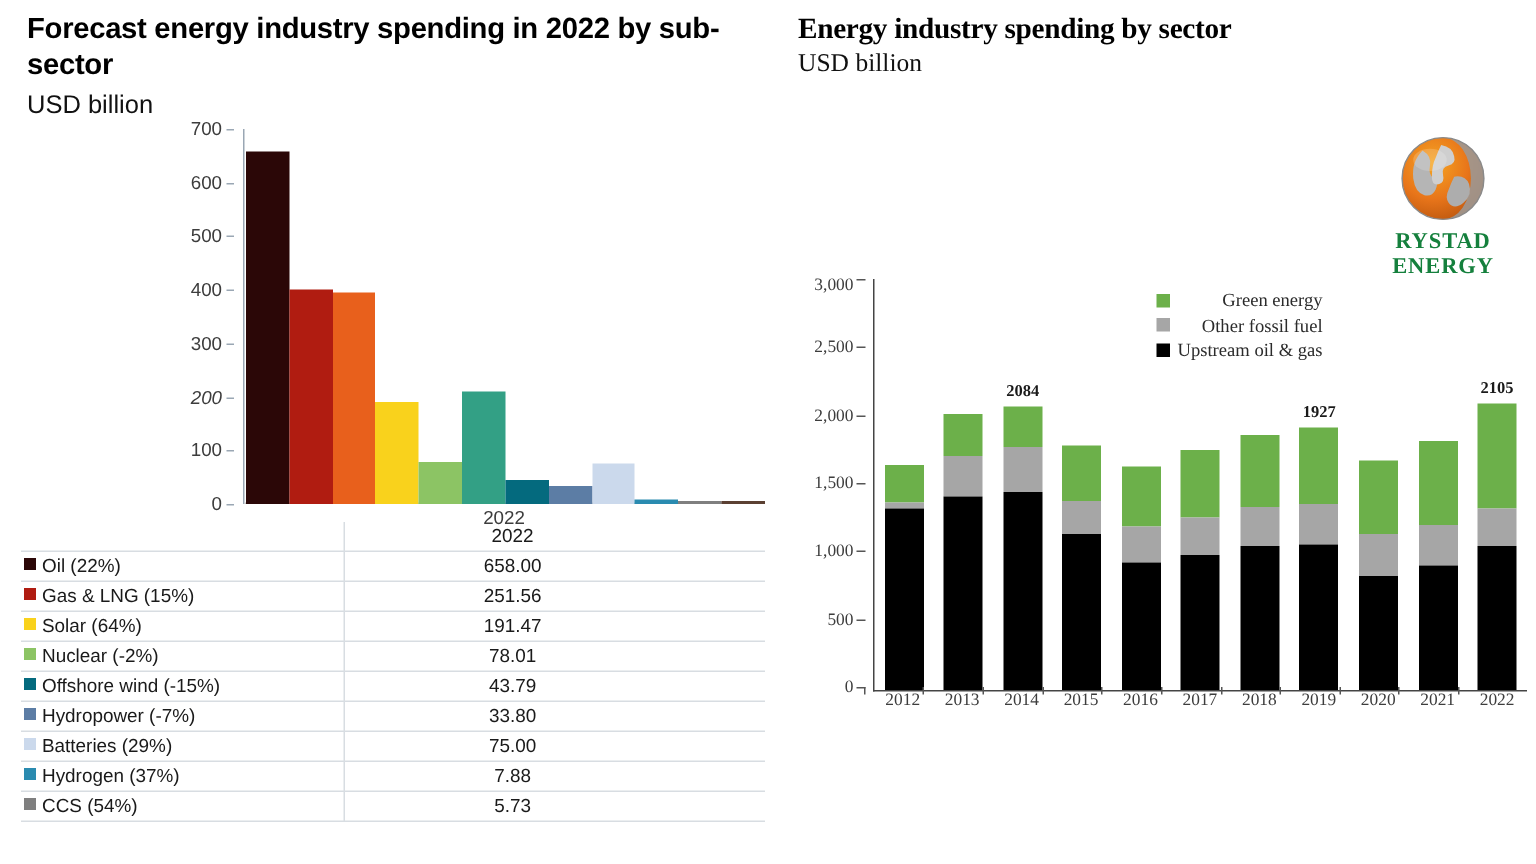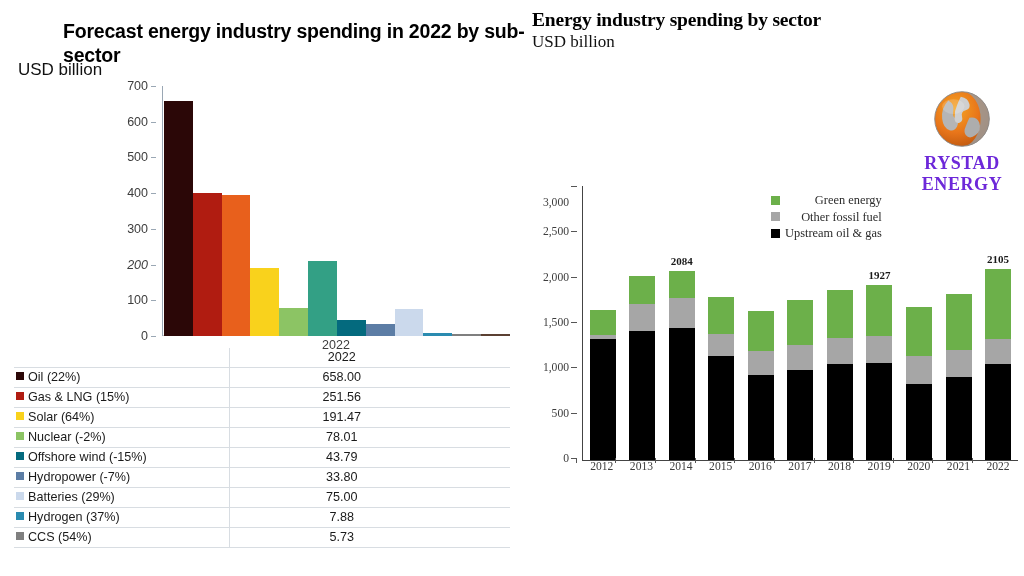--- a/index.html
+++ b/index.html
@@ -13,21 +13,21 @@
 
   
   .left-panel { position: absolute; left: 0; top: 0; width: 516px; height: 576px; }
 
   .title-main {
     font-size: 19.5px; font-weight: bold; color: #000;
     line-height: 1.22; letter-spacing: -0.2px;
   }
   .title-sub { font-size: 17px; color: #111; font-weight: normal; }
 
-  #left-title { position: absolute; left: 18px; top: 20px; width: 470px; margin-left: 45px; }
+  #left-title { position: absolute; left: 18px; top: 8px; width: 470px; }
   #left-subtitle { position: absolute; left: 18px; top: 60px; }
 
   
   .lchart { position: absolute; left: 110px; top: 86px; width: 400px; height: 250px; }
   .lc-axis-labels { position: absolute; left: 0; top: 0; width: 46px; height: 250px; }
   .lc-ytick {
     position: absolute; right: 8px; font-size: 12.5px; color: #3d3d3d;
     text-align: right; transform: translateY(-50%); white-space: nowrap;
   }
   .lc-tickmark { position: absolute; right: 0; width: 5px; height: 1px; background: #9aa7b4; }
@@ -67,21 +67,21 @@
   
   .right-panel { position: absolute; left: 516px; top: 0; width: 508px; height: 576px; font-family: Liberation Serif, serif; }
 
   #right-title { position: absolute; left: 16px; top: 8px; }
   #right-subtitle { position: absolute; left: 16px; top: 32px; }
 
   
   .logo-wrap { position: absolute; left: 388px; top: 88px; width: 116px; text-align: center; }
   .logo-globe { width: 62px; height: 62px; margin: 0 auto; display: block; }
   .logo-text {
-    font-size: 18px; font-weight: bold; color: #6d28d9;
+    font-size: 15px; font-weight: bold; color: #15803d;
     letter-spacing: 0.6px; margin-top: 3px;
   }
 
   
   .rchart { position: absolute; left: 6px; top: 186px; width: 500px; height: 275px; }
   .rc-axis { position: absolute; left: 0; top: 0; width: 56px; height: 272px; }
   .rc-ytick {
     position: absolute; right: 9px; font-size: 11.6px; color: #3d3d3d;
     text-align: right; transform: translateY(-50%); white-space: nowrap;
   }
@@ -264,21 +264,21 @@
           <div class="rc-ytick" style="top: 226.667px;">500</div>
           <div class="rc-tickmark" style="top: 226.667px;"></div>
           <div class="rc-ytick" style="top: 181.333px;">1,000</div>
           <div class="rc-tickmark" style="top: 181.333px;"></div>
           <div class="rc-ytick" style="top: 136px;">1,500</div>
           <div class="rc-tickmark" style="top: 136px;"></div>
           <div class="rc-ytick" style="top: 90.6667px;">2,000</div>
           <div class="rc-tickmark" style="top: 90.6667px;"></div>
           <div class="rc-ytick" style="top: 45.3333px;">2,500</div>
           <div class="rc-tickmark" style="top: 45.3333px;"></div>
-          <div class="rc-ytick" style="top: 16px; text-align: right;">3,000</div>
+          <div class="rc-ytick" style="top: 4px; text-align: right;">3,000</div>
           <div class="rc-tickmark" style="top: 0px;"></div>
         </div>
       <div class="rc-plot">
         <div class="rc-bars" id="rc-bars">
             <div class="rc-col">
               <div class="rc-seg" title="2012 Green energy: 275" style="height: 24.9333px; background: rgb(108, 176, 74);"></div>
               <div class="rc-seg" title="2012 Other fossil fuel: 45" style="height: 4.08px; background: rgb(166, 166, 166);"></div>
               <div class="rc-seg" title="2012 Upstream oil &amp; gas: 1330" style="height: 120.587px; background: rgb(0, 0, 0);"></div>
             </div>
             <div class="rc-col">

